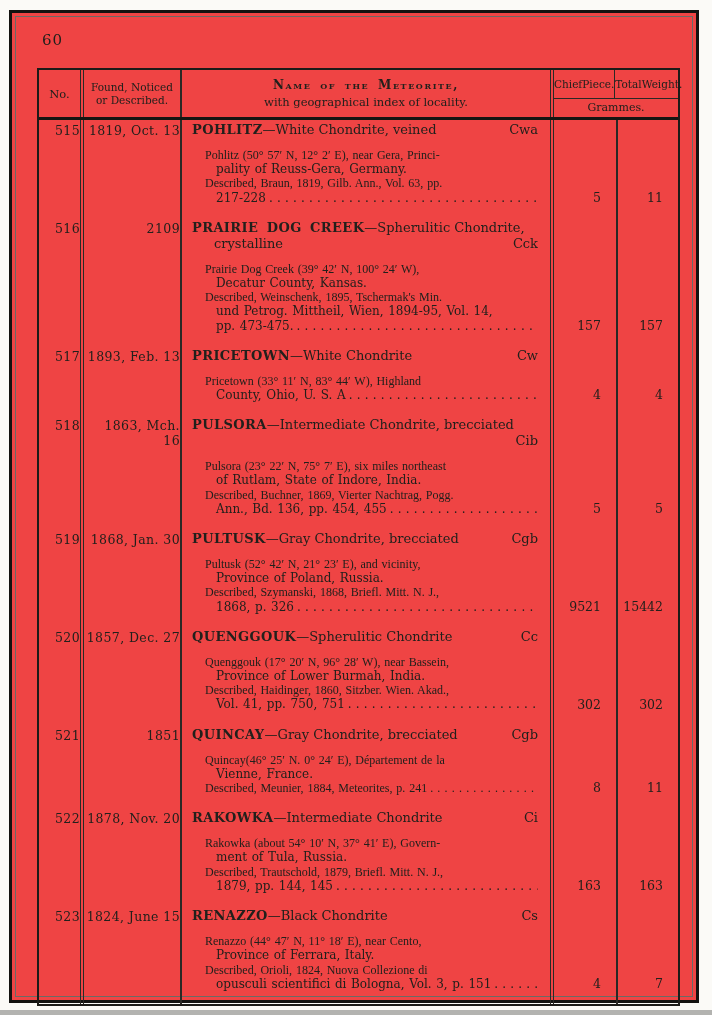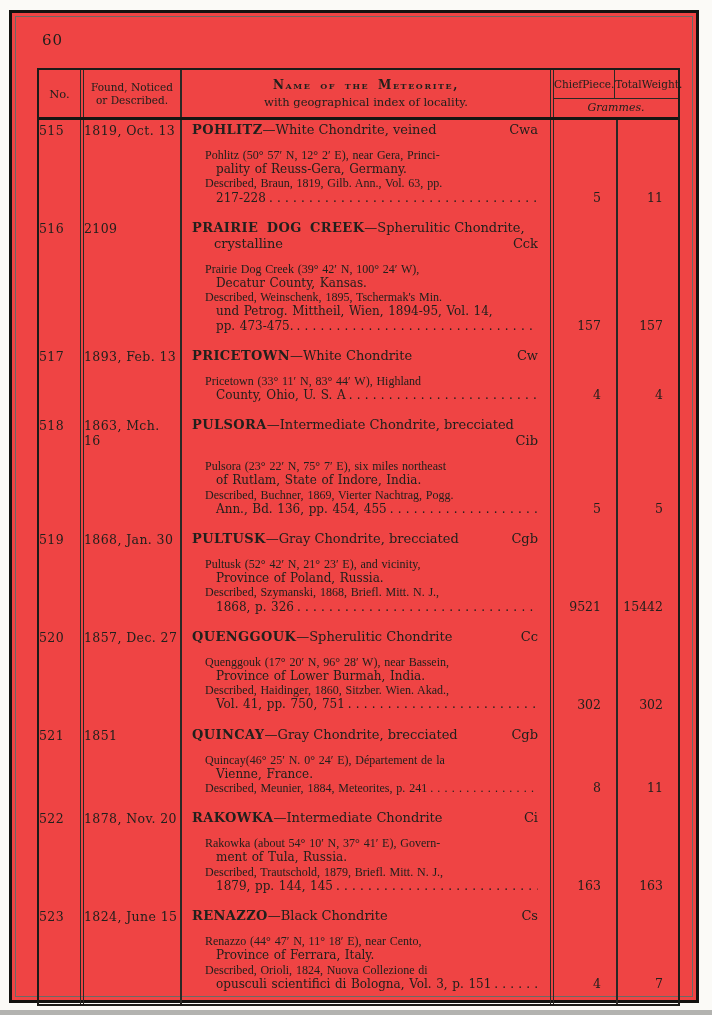--- a/index.html
+++ b/index.html
@@ -47,24 +47,24 @@
   .c-total{ width: 60px; }
   .h-no { font-size: 11.5px; }
   .h-date { font-size: 10.5px; line-height: 12.5px; }
   .h-name-l1 { font-size: 12px; font-weight: 700; font-variant: small-caps; letter-spacing: 1.6px; word-spacing: 3px; }
   .h-name-l2 { font-size: 11.5px; margin-top: 3px; }
   .c-wts { width: 124px; display: flex; flex-direction: column; }
   .wt-top { flex: 1; display: flex; }
   .wt-chief { width: 64px; border-right: 1.5px solid #2a2925; }
   .wt-total { flex: 1; }
   .wt-chief, .wt-total { display: flex; flex-direction: row; justify-content: center; align-items: center; font-size: 10.5px; line-height: 12.5px; }
-  .wt-unit { border-top: 1.5px solid #2a2925; text-align: center; font-size: 11px; padding: 2px 0 3px; font-style: italic; }
+  .wt-unit { border-top: 1.5px solid #2a2925; text-align: center; font-size: 11px; padding: 2px 0 3px; }
   
   .row { display: flex; }
-  .cell-top { font-size: 12.5px; text-align: left; padding-top: 3px; letter-spacing: .4px; }
+  .cell-top { font-size: 12.5px; text-align: right; padding-top: 3px; letter-spacing: .4px; }
   .cell-wt {
     display: flex; align-items: flex-end; justify-content: flex-end;
     padding: 0 15px 13px 0; font-size: 12.5px; line-height: 14px;
   }
   .name-inner { padding: 2px 12px 13px 10px; }
   .tl { display: flex; font-size: 13px; line-height: 16px; white-space: nowrap; }
   .tl .b { font-weight: bold; letter-spacing: .4px; word-spacing: 3.5px; }
   .tl .code { margin-left: auto; padding-left: 8px; }
   .tl.ind1 { padding-left: 22px; }
   .descr { margin-top: 10px; }

